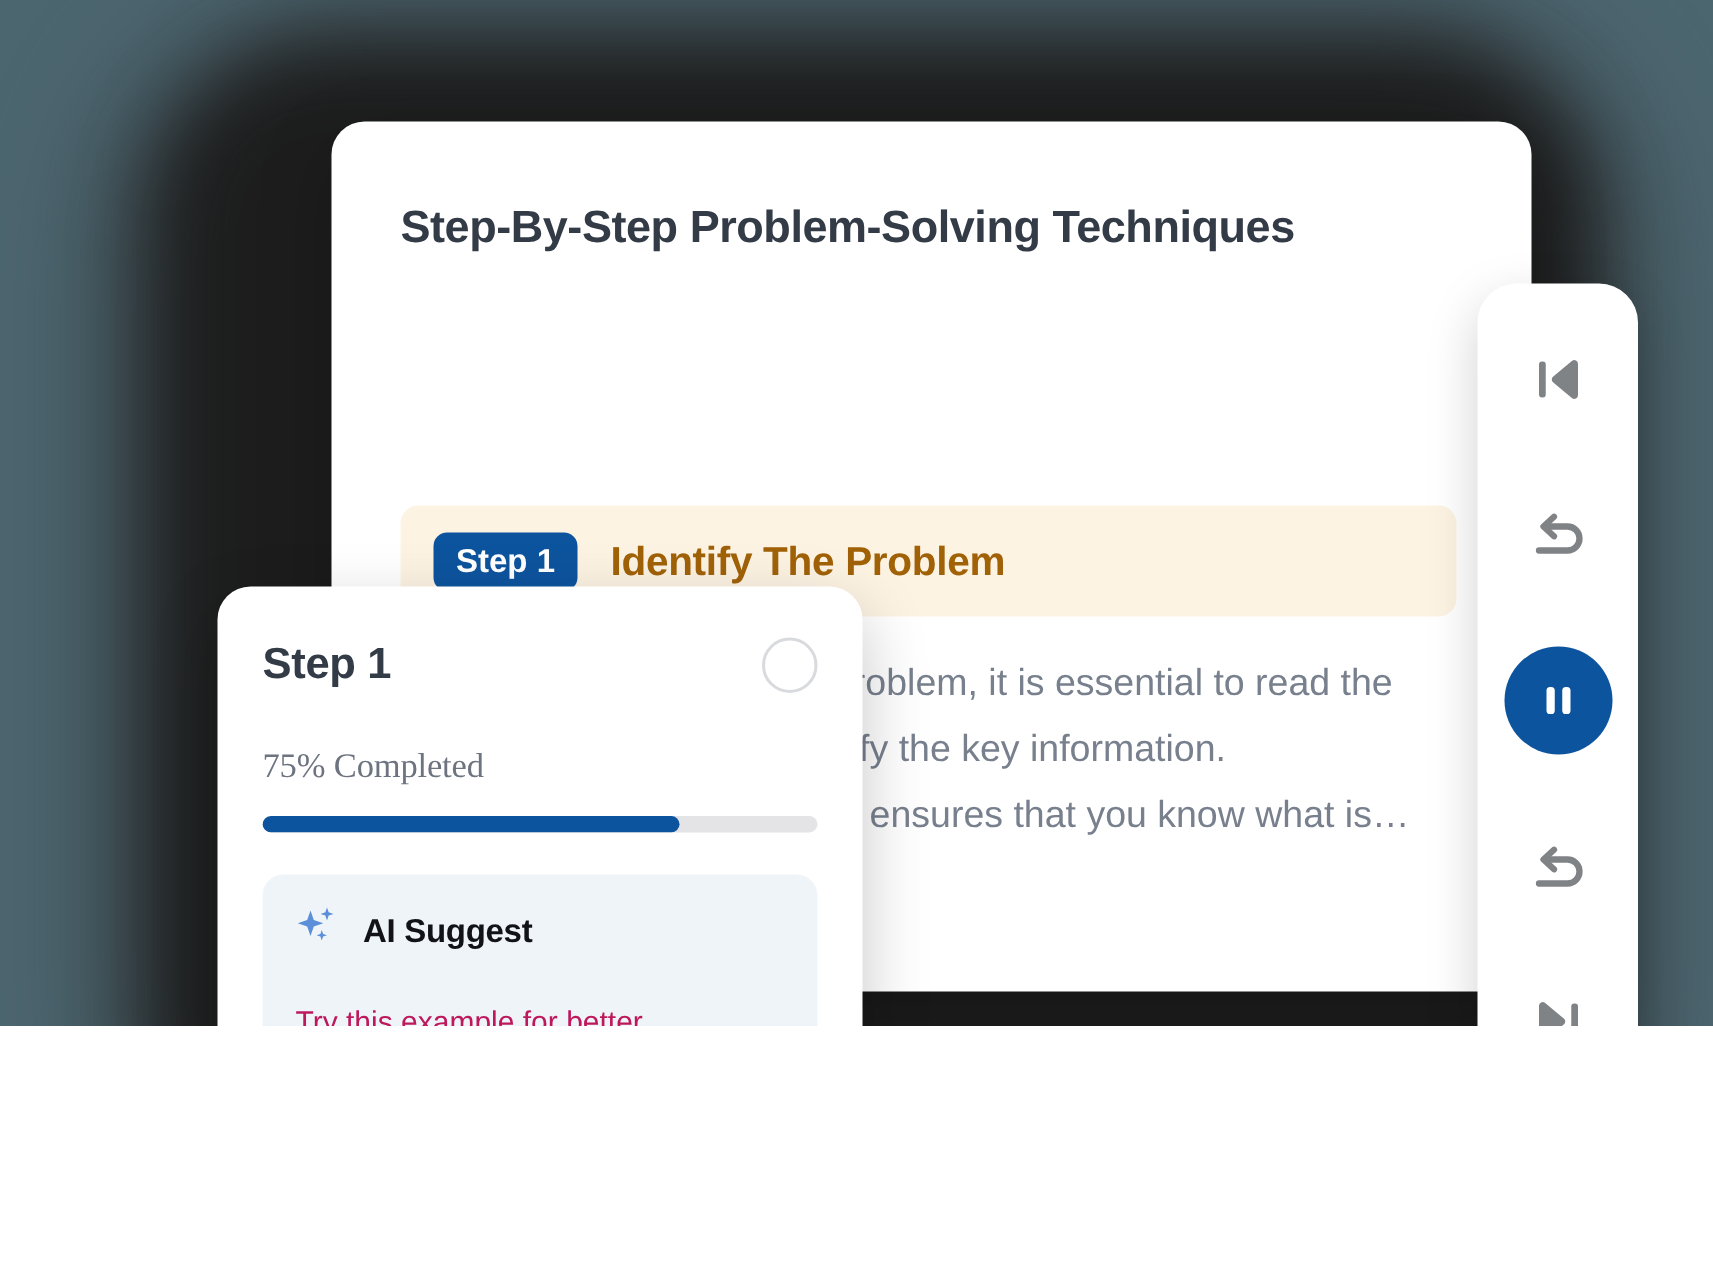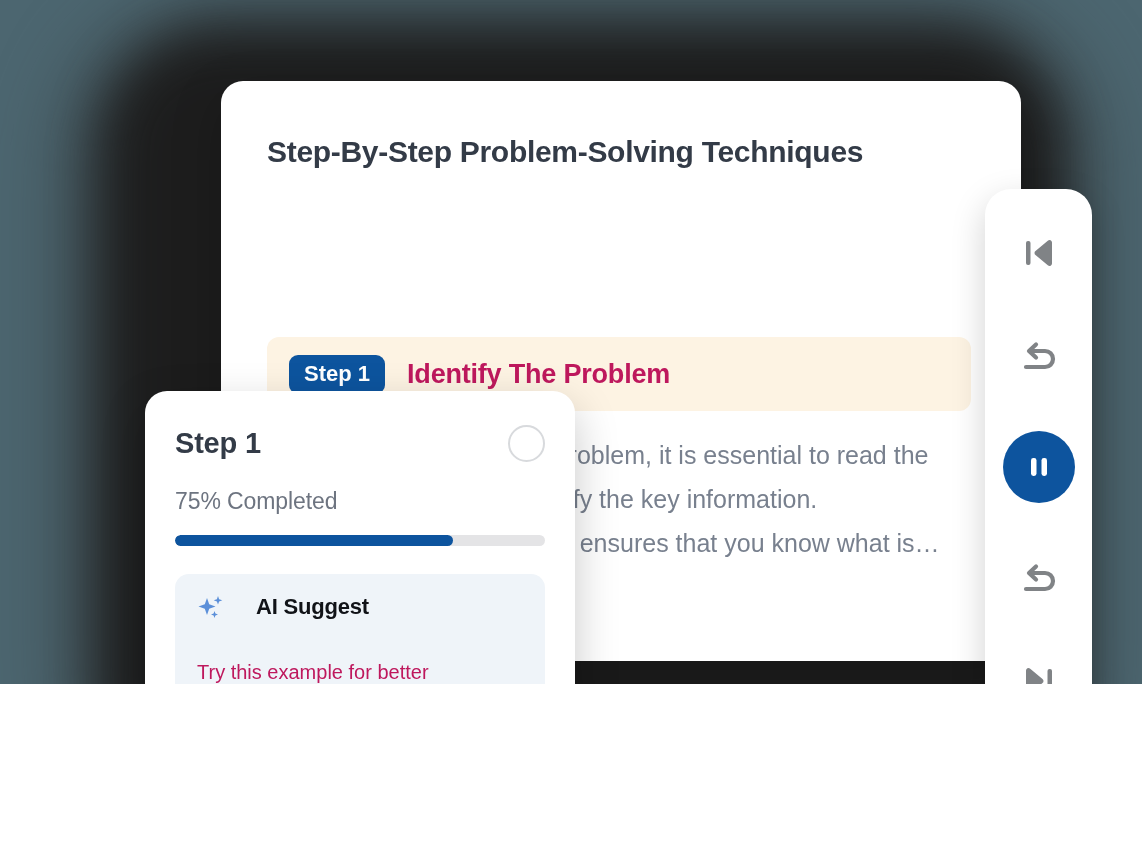--- a/index.html
+++ b/index.html
@@ -133,21 +133,21 @@
     font-size: 22px;
     font-weight: bold;
     border-radius: 9px;
     padding: 8px 15px 9px 15px;
     line-height: 1;
     white-space: nowrap;
   }
   .step-head {
     font-size: 27px;
     font-weight: bold;
-    color: #be185d;
+    color: #a16207;
     letter-spacing: -0.2px;
     white-space: nowrap;
   }
 
   .step-body {
     position: absolute;
     left: 46px;
     top: 352px;
     width: 700px;
     font-size: 25px;
@@ -180,24 +180,25 @@
     letter-spacing: -0.2px;
   }
   .sc-circle {
     width: 37px;
     height: 37px;
     border-radius: 50%;
     border: 2px solid #d8dadd;
     background: #fff;
   }
   .sc-pct {
-    margin-top: 26px;
+    margin-top: 36px;
     font-size: 23px;
     color: #6d7480;
     letter-spacing: -0.1px;
+    font-family: Liberation Serif, serif;
   }
   .sc-track {
     margin-top: 20px;
     width: 370px;
     height: 11px;
     background: #e4e4e6;
     border-radius: 6px;
     overflow: hidden;
   }
   .sc-fill {
@@ -207,22 +208,22 @@
   }
   .ai-box {
     margin-top: 28px;
     width: 370px;
     background: #eff4f9;
     border-radius: 14px;
     padding: 20px 22px 22px 22px;
   }
   .ai-head {
     display: flex;
-    align-items: flex-start;
-    gap: 29px;
+    align-items: center;
+    gap: 15px;
   }
   .ai-title {
     font-size: 22px;
     font-weight: bold;
     color: #111318;
     letter-spacing: -0.2px;
   }
   .ai-text {
     margin-top: 29px;
     font-size: 20px;

